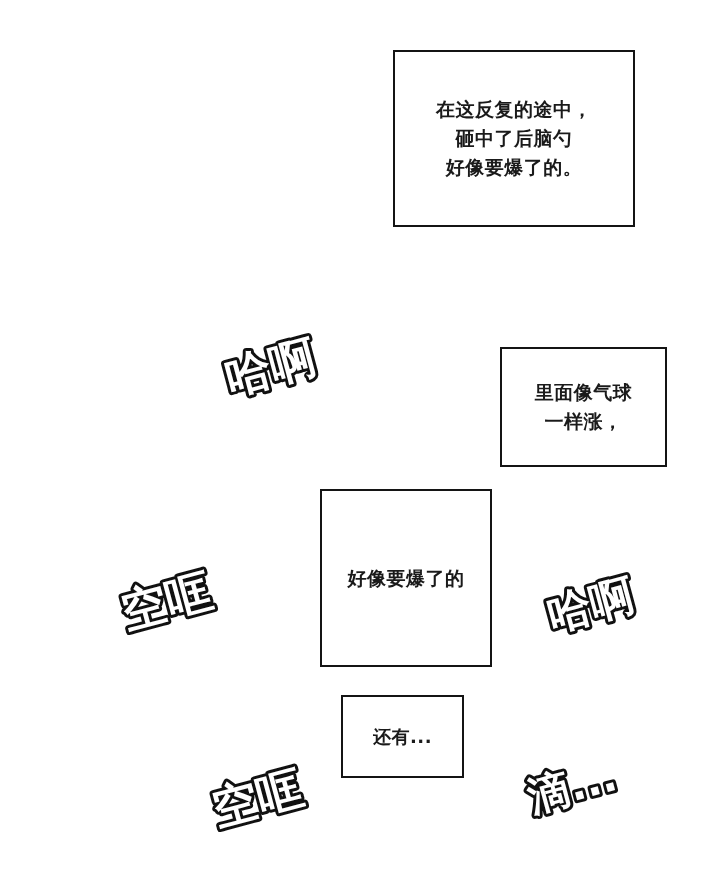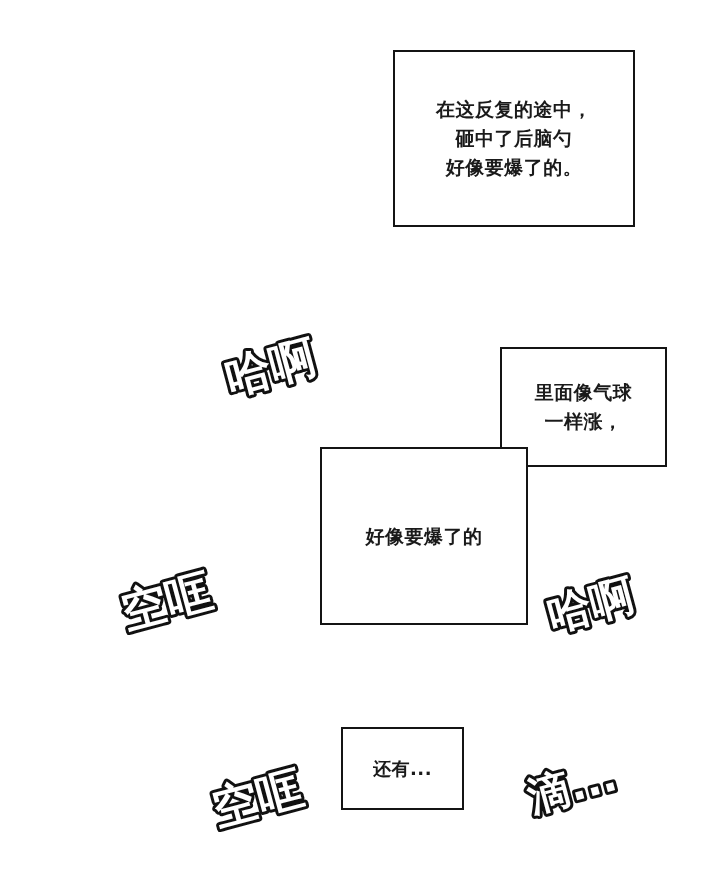--- a/index.html
+++ b/index.html
@@ -30,22 +30,22 @@
     letter-spacing: 0.5px;
   }
   .caption-box .line {
     display: block;
     font-size: 19px;
     line-height: 29px;
     white-space: nowrap;
   }
   .box-top    { left: 393px; top: 50px;  width: 242px; height: 177px; }
   .box-right  { left: 500px; top: 305px; width: 167px; height: 120px; margin-top: 42px; }
-  .box-middle { left: 320px; top: 447px; width: 208px; height: 178px; }
-  .box-bottom { left: 341px; top: 727px; width: 123px; height: 83px; }
+  .box-middle { left: 320px; top: 489px; width: 172px; height: 178px; }
+  .box-bottom { left: 341px; top: 695px; width: 123px; height: 83px; }
   .box-bottom .line { font-size: 18px; }
 
   .sfx {
     position: absolute;
     overflow: visible;
     pointer-events: none;
   }
   .sfx text {
     font-family: "DejaVu Sans", sans-serif;
     font-weight: 700;

